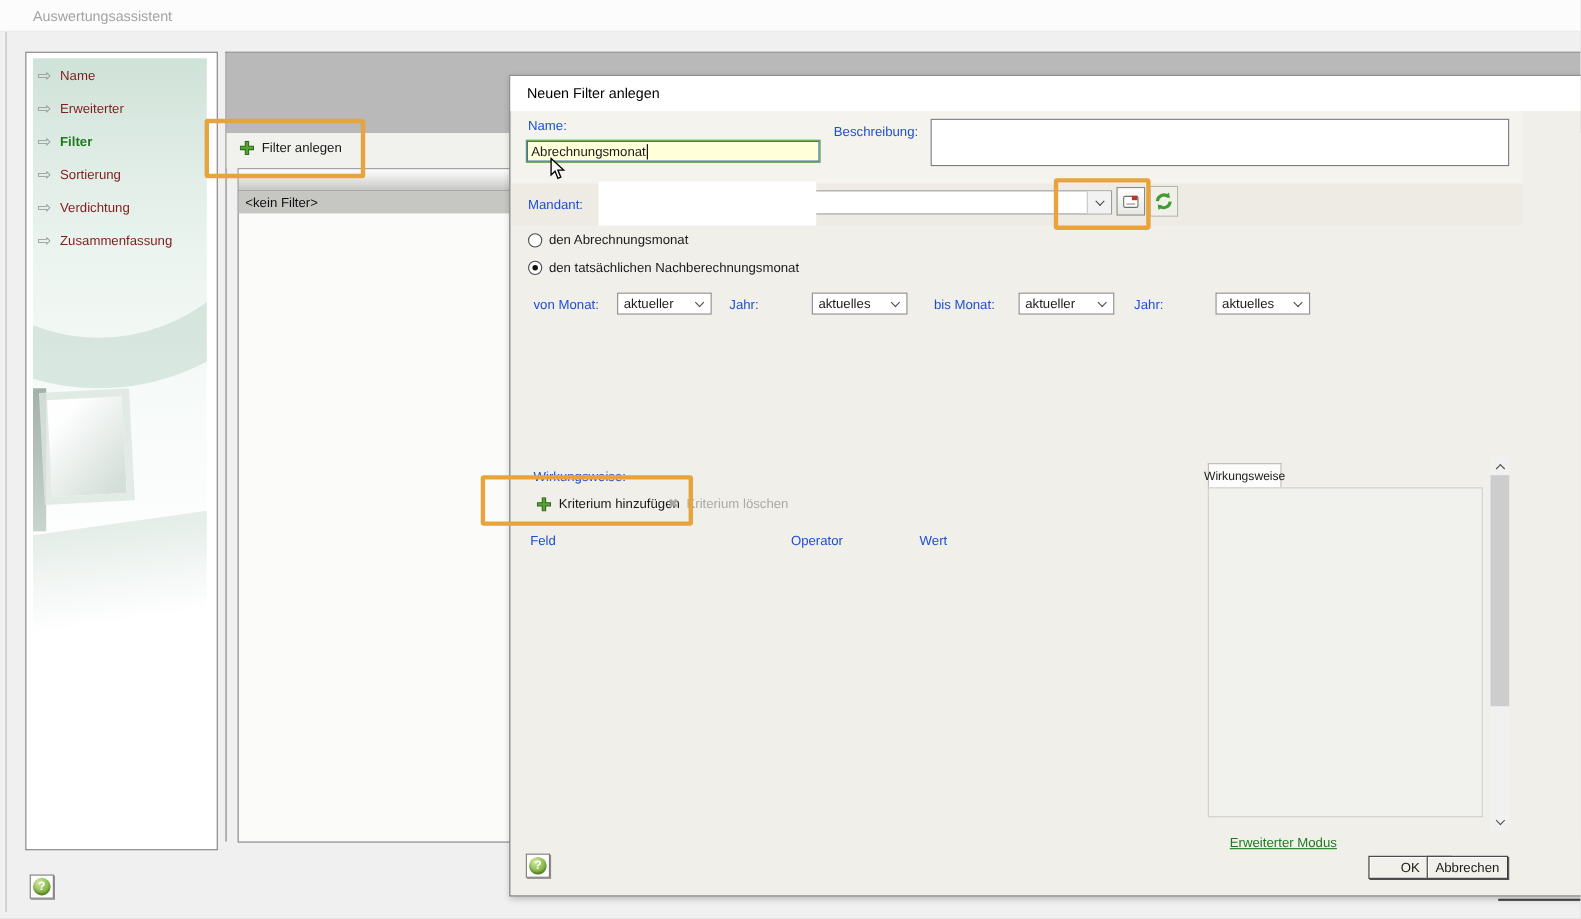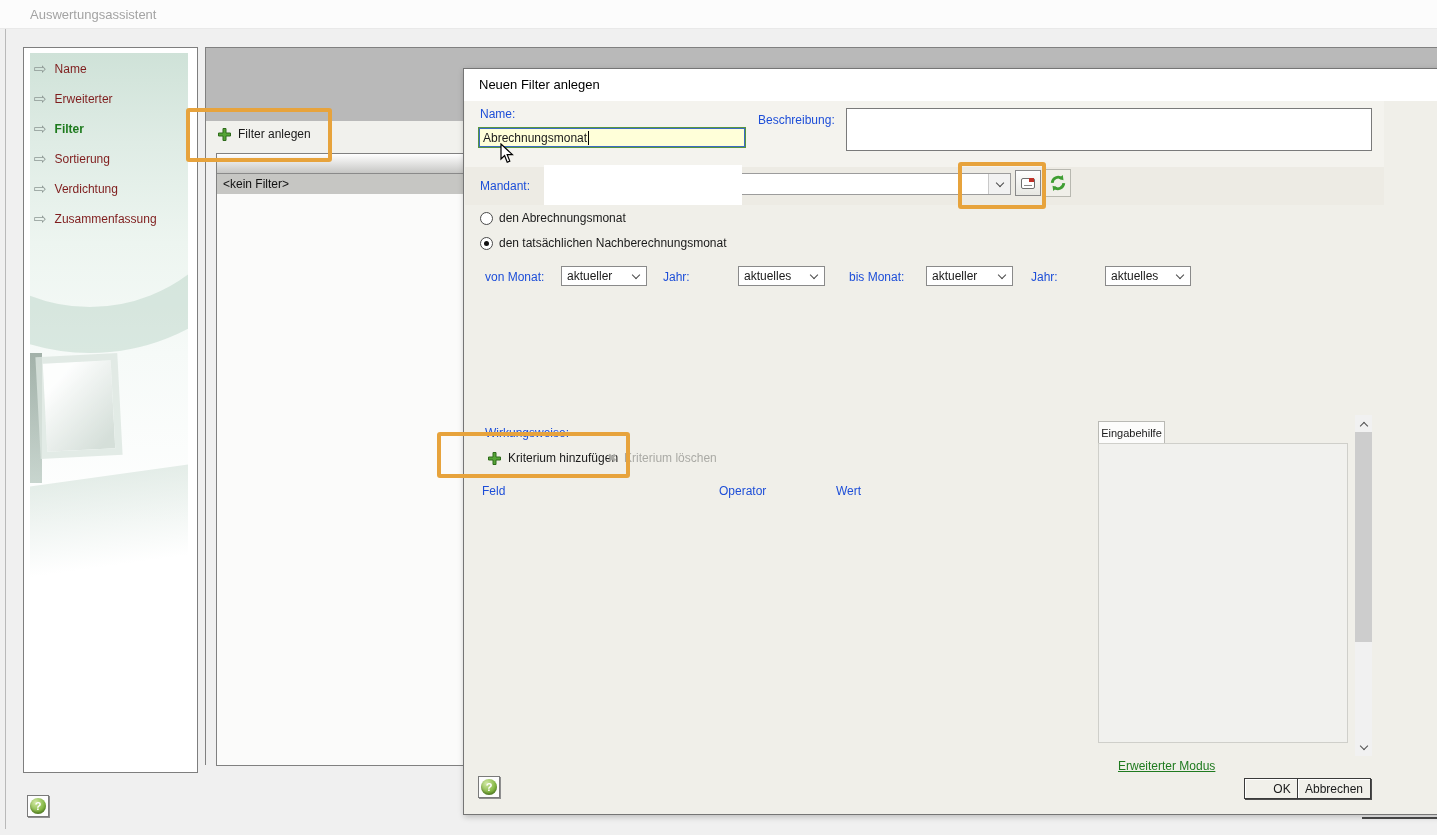--- a/index.html
+++ b/index.html
@@ -279,21 +279,21 @@
     <div class="criteria-btn disabled" style="left:143px;top:382px;">
       <span class="x-icon">✖</span>
       <span>Kriterium löschen</span>
     </div>
 
     <span class="lbl" style="left:18px;top:415px;">Feld</span>
     <span class="lbl" style="left:255px;top:415px;">Operator</span>
     <span class="lbl" style="left:372px;top:415px;">Wert</span>
 
     <div class="tab">
-      <span>Eingabehilfe</span>
+      <span>Wirkungsweise</span>
     </div>
     <div class="tab-panel"></div>
 
     <div class="scrollbar">
       <div class="sb-arrow sb-up">
           <div class="sb-chev"></div>
         </div>
       <div class="sb-thumb"></div>
       <div class="sb-arrow sb-down">
           <div class="sb-chev"></div>

